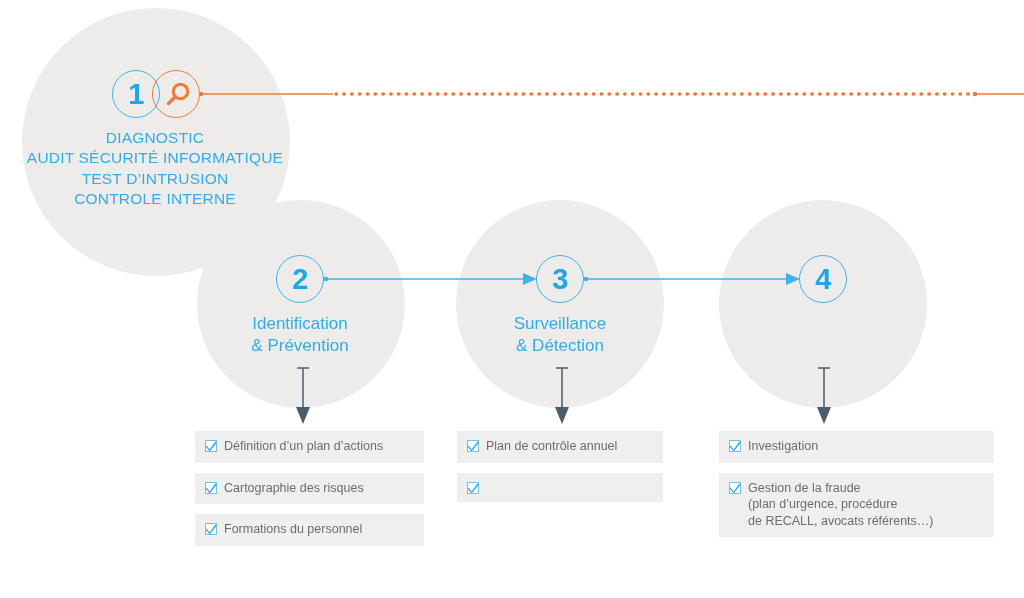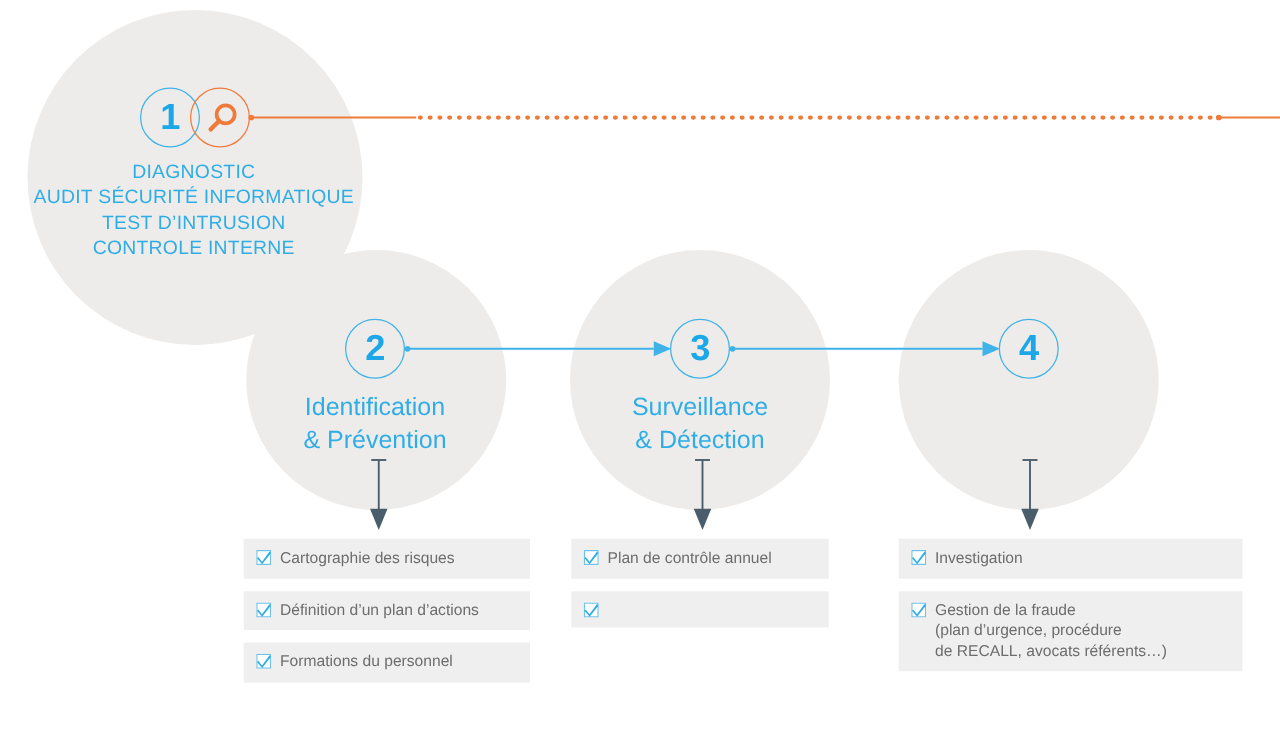--- a/index.html
+++ b/index.html
@@ -92,21 +92,21 @@
     white-space: pre-line;
   }
   .caption.big {
     font-size: 15.5px;
     letter-spacing: 0.2px;
     width: 560px;
     left: -125px;
     top: 128px;
   }
   .caption.step {
-    font-size: 20px;
+    font-size: 17px;
     width: 260px;
   }
   .cap2 { left: 170px; top: 313px; }
   .cap3 { left: 430px; top: 313px; }
   .cap4 { left: 693px; top: 313px; }
 
   
   .col {
     position: absolute;
     z-index: 6;
@@ -221,30 +221,30 @@
   </div>
 
   <div class="col col1">
       <div class="chk-item">
         <span class="chk-box">
           <svg width="12" height="12" viewBox="0 0 12 12">
             <rect x="0.5" y="0.5" width="11" height="11" fill="#ffffff" stroke="#6FC2EA" stroke-width="1"></rect>
             <path d="M1.6 5.6 L4.6 9.4 L10.6 1.2 L11.8 2.4 L4.7 11.4 L0.6 6.6 Z" fill="#2FADE6"></path>
           </svg>
         </span>
+        <span class="chk-text">Définition d’un plan d’actions</span>
+      </div>
+      <div class="chk-item">
+        <span class="chk-box">
+          <svg width="12" height="12" viewBox="0 0 12 12">
+            <rect x="0.5" y="0.5" width="11" height="11" fill="#ffffff" stroke="#6FC2EA" stroke-width="1"></rect>
+            <path d="M1.6 5.6 L4.6 9.4 L10.6 1.2 L11.8 2.4 L4.7 11.4 L0.6 6.6 Z" fill="#2FADE6"></path>
+          </svg>
+        </span>
         <span class="chk-text">Cartographie des risques</span>
-      </div>
-      <div class="chk-item">
-        <span class="chk-box">
-          <svg width="12" height="12" viewBox="0 0 12 12">
-            <rect x="0.5" y="0.5" width="11" height="11" fill="#ffffff" stroke="#6FC2EA" stroke-width="1"></rect>
-            <path d="M1.6 5.6 L4.6 9.4 L10.6 1.2 L11.8 2.4 L4.7 11.4 L0.6 6.6 Z" fill="#2FADE6"></path>
-          </svg>
-        </span>
-        <span class="chk-text">Définition d’un plan d’actions</span>
       </div>
       <div class="chk-item">
         <span class="chk-box">
           <svg width="12" height="12" viewBox="0 0 12 12">
             <rect x="0.5" y="0.5" width="11" height="11" fill="#ffffff" stroke="#6FC2EA" stroke-width="1"></rect>
             <path d="M1.6 5.6 L4.6 9.4 L10.6 1.2 L11.8 2.4 L4.7 11.4 L0.6 6.6 Z" fill="#2FADE6"></path>
           </svg>
         </span>
         <span class="chk-text">Formations du personnel</span>
       </div>

